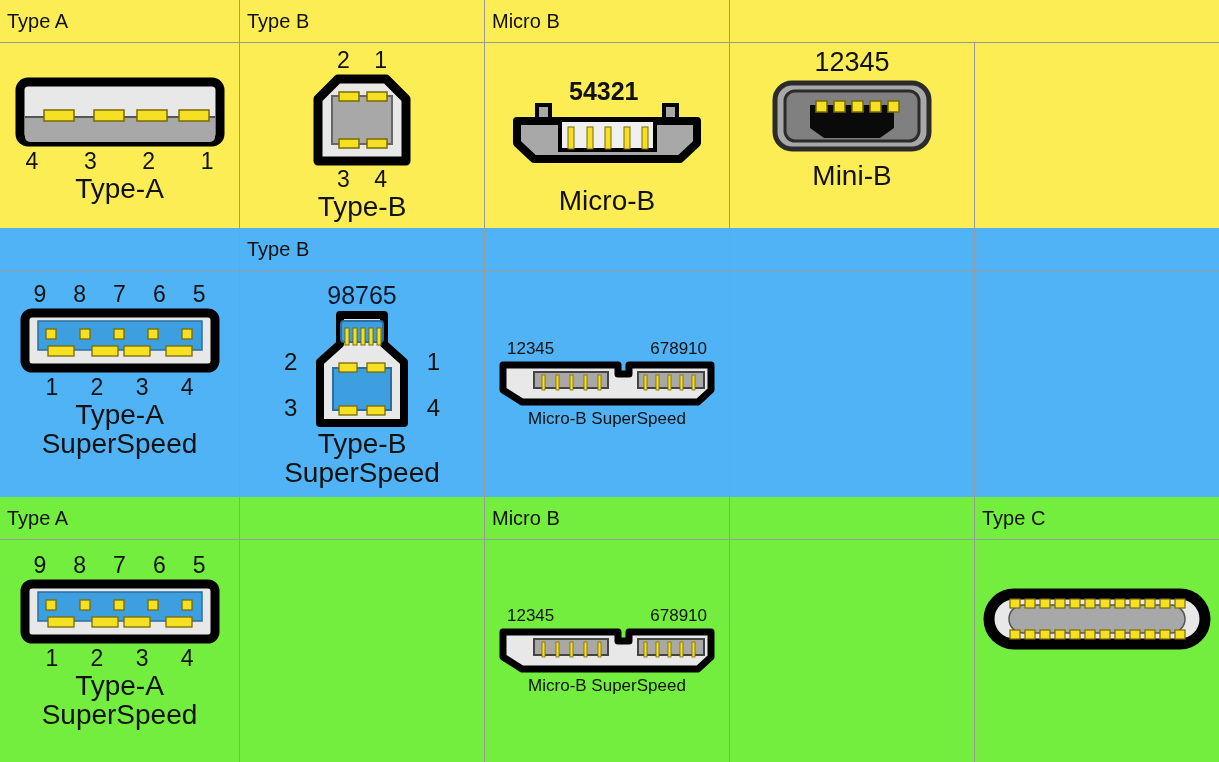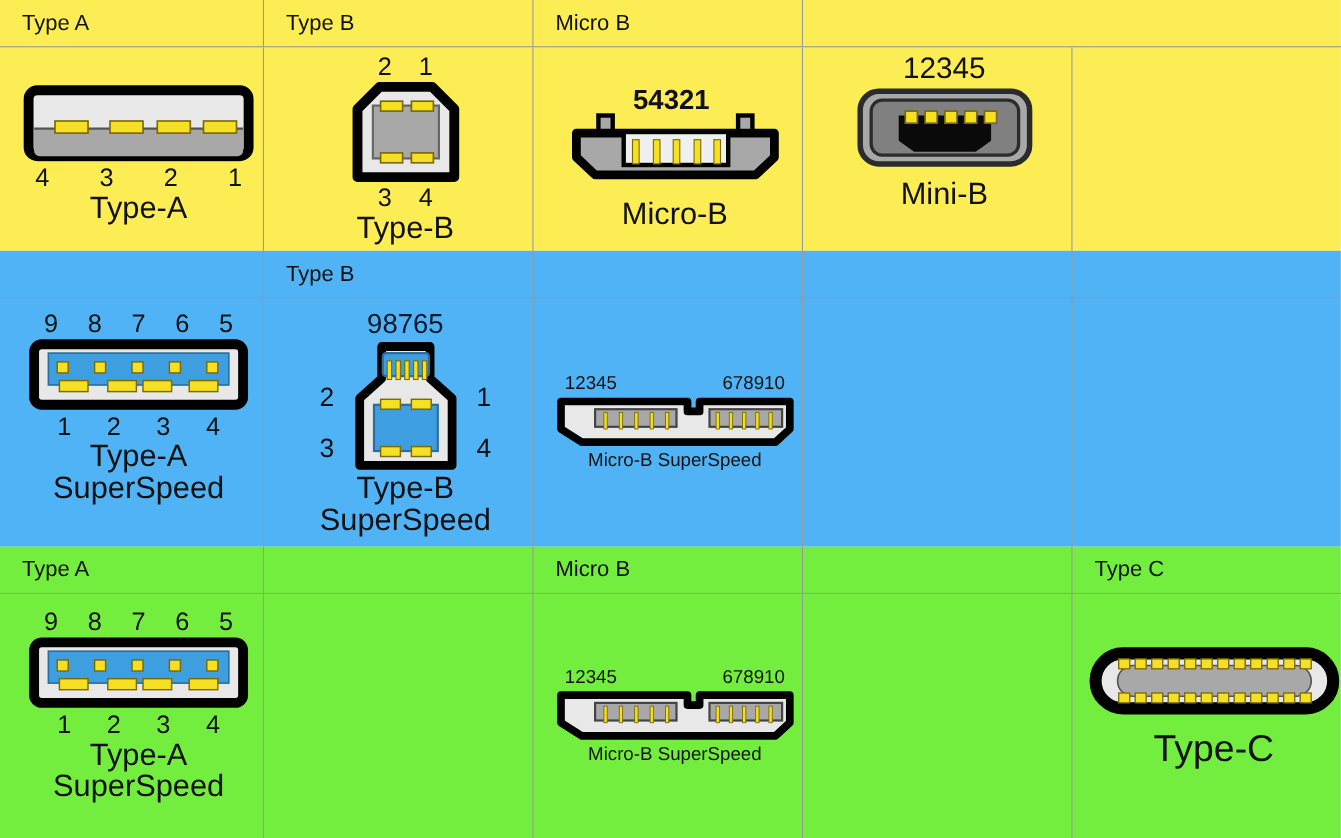--- a/index.html
+++ b/index.html
@@ -18,21 +18,20 @@
   .band-yellow{background:#fced54;height:228px;}
   .band-blue{background:#4fb3f6;height:269px;}
   .band-green{background:#73ed3e;height:265px;}
 
   .hdr-row{display:flex;height:42px;flex:0 0 auto;border-bottom:1px solid #9a9a9a;}
   .body-row{display:flex;flex:1 1 auto;}
 
   .cell{
     box-sizing:border-box;
     position:relative;
-    padding-left:13px;
   }
   .c1{width:240px;}
   .c2{width:245px;}
   .c3{width:245px;}
   .c4{width:245px;}
   .c5{width:244px;}
   .hdr-row .cell{border-right:1px solid #9a9a9a;display:flex;align-items:center;}
   .hdr-row .cell:last-child{border-right:none;}
   .body-row .cell{border-right:1px solid #9a9a9a;}
   .body-row .cell:last-child{border-right:none;}
@@ -136,21 +135,21 @@
               <rect x="152" y="4" width="13" height="16" fill="#a8a8a8" stroke="#000" stroke-width="4"></rect>
               <path d="M5 20 H185 V42 L168 58 H22 L5 42 Z" fill="#a8a8a8" stroke="#000" stroke-width="8" stroke-linejoin="round"></path>
               <rect x="48" y="19" width="95" height="30" fill="#f0f0f0" stroke="#000" stroke-width="4"></rect>
               <rect x="56" y="26" width="6" height="22" fill="#f5e023" stroke="#7a6a00" stroke-width="1"></rect>
               <rect x="75" y="26" width="6" height="22" fill="#f5e023" stroke="#7a6a00" stroke-width="1"></rect>
               <rect x="93" y="26" width="6" height="22" fill="#f5e023" stroke="#7a6a00" stroke-width="1"></rect>
               <rect x="112" y="26" width="6" height="22" fill="#f5e023" stroke="#7a6a00" stroke-width="1"></rect>
               <rect x="130" y="26" width="6" height="22" fill="#f5e023" stroke="#7a6a00" stroke-width="1"></rect>
             </svg>
           </div>
-          <div class="caption" style="margin-top:10px">Micro-B</div>
+          <div class="caption" style="margin-top:16px">Micro-B</div>
         </div>
       </div>
 
       <div class="cell c4">
         <div class="conn-wrap">
           <div style="font-size:27px;color:#111;line-height:1;margin-top:0px;">12345</div>
           <svg width="160" height="72" viewBox="0 0 160 72" style="margin-top:4px">
             <rect x="3" y="3" width="154" height="66" rx="17" fill="#a8a8a8" stroke="#2b2b2b" stroke-width="5"></rect>
             <rect x="13" y="11" width="134" height="50" rx="10" fill="#808080" stroke="#2b2b2b" stroke-width="3"></rect>
             <path d="M38 25 H122 V48 L108 58 H52 L38 48 Z" fill="#0a0a0a"></path>
@@ -392,19 +391,18 @@
               <rect x="87" y="42" width="10" height="9"></rect>
                 <rect x="102" y="42" width="10" height="9"></rect>
               <rect x="117" y="42" width="10" height="9"></rect>
                 <rect x="132" y="42" width="10" height="9"></rect>
               <rect x="147" y="42" width="10" height="9"></rect>
                 <rect x="162" y="42" width="10" height="9"></rect>
               <rect x="177" y="42" width="10" height="9"></rect>
                 <rect x="192" y="42" width="10" height="9"></rect>
             </g>
           </svg>
-          <div class="caption" style="font-size:34px;margin-top:14px;">Type-C</div>
         </div>
       </div>
     </div>
   </div>
 
 </div>
 
 </body></html>

